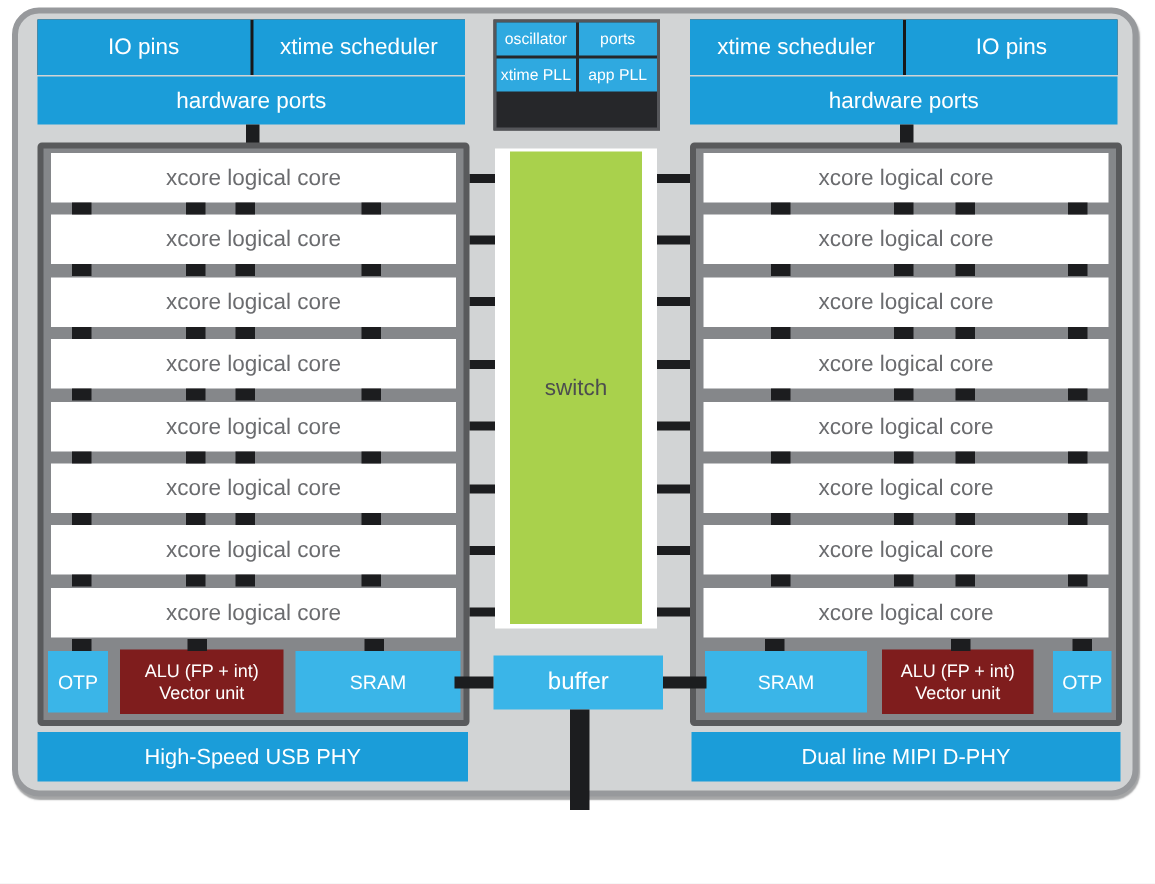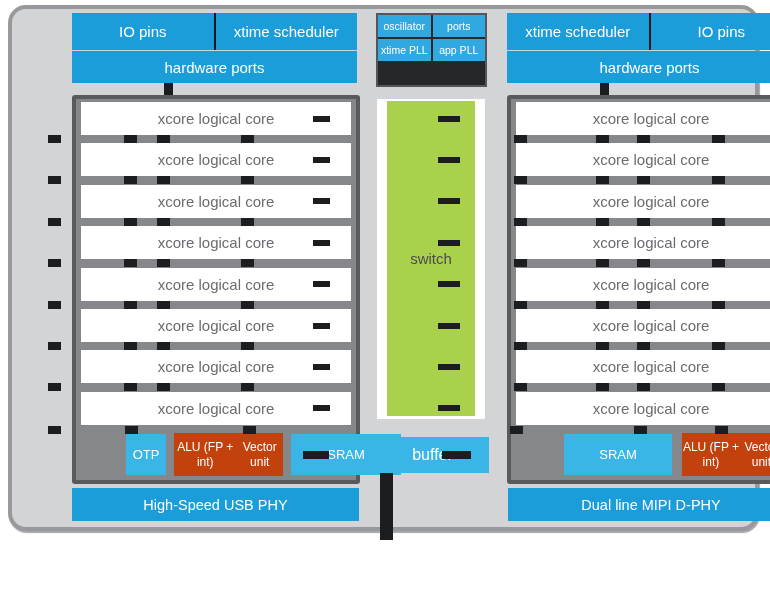--- a/index.html
+++ b/index.html
@@ -1,36 +1,36 @@
 <!DOCTYPE html>
 <html><head>
 <meta charset="utf-8">
 <style>
   html,body{margin:0;padding:0;background:#ffffff;}
   .canvas{position:relative;width:770px;height:589px;background:#ffffff;overflow:hidden;
           font-family:"Liberation Sans", sans-serif;}
-  .abs{position:absolute;box-sizing:border-box;margin-left:47px;}
+  .abs{position:absolute;box-sizing:border-box;}
   .chip{position:absolute;left:8px;top:5px;width:751px;height:526px;box-sizing:border-box;
         background:#d2d4d5;border:4px solid #97999c;border-radius:18px;
         box-shadow:1px 2px 1px rgba(90,91,93,.55);}
   .bdark{background:#1b9dd9;color:#fff;display:flex;align-items:center;justify-content:center;
          font-size:15px;}
   .blight{background:#3ab5e8;color:#fff;display:flex;align-items:center;justify-content:center;}
   .rowsplit{display:flex;background:#17181a;gap:2px;}
   .rowsplit>div{flex:1 1 0;}
   .ctrl{display:grid;grid-template-columns:1fr 1fr;grid-template-rows:1fr 1fr 1fr;gap:2px;
         background:#26272a;border:2px solid #55565a;}
   .ctrl>div{background:#2fa9e0;color:#fff;display:flex;align-items:center;justify-content:center;
         font-size:10.5px;}
   .ctrl .jtag{grid-column:1 / span 2;font-size:12px;}
   .tile{background:#85878a;border:4px solid #595a5c;border-radius:3px;}
   .core{position:absolute;left:5px;width:270px;height:33px;background:#ffffff;
         display:flex;align-items:center;justify-content:center;
         color:#6b6c6f;font-size:15px;}
-  .greenbox{background:#c2410c;color:#fff;display:flex;flex-direction:row;align-items:center;
+  .greenbox{background:#7f1d1d;color:#fff;display:flex;flex-direction:column;align-items:center;
         justify-content:center;font-size:12px;line-height:1.25;text-align:center;}
   .switch-outer{background:#ffffff;}
   .switch-green{position:absolute;left:10px;top:2px;width:88px;height:315px;background:#a9d14c;
         display:flex;align-items:center;justify-content:center;color:#4c4d4f;font-size:15px;}
   .conn{position:absolute;background:#1c1d1f;}
   .memory{background:#77787b;color:#fff;display:flex;align-items:center;justify-content:center;
         font-size:17px;}
   .phy{font-size:14.5px;}
   .sram{font-size:13px;}
   .otp{font-size:13px;}

